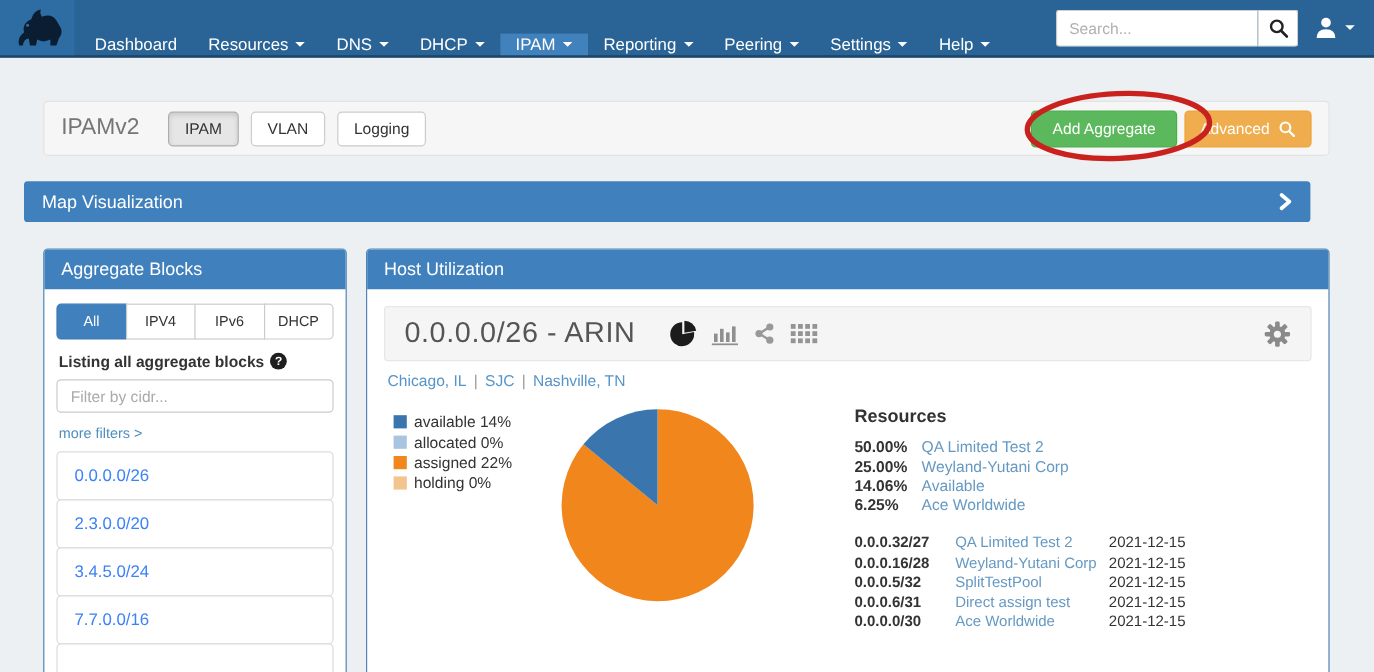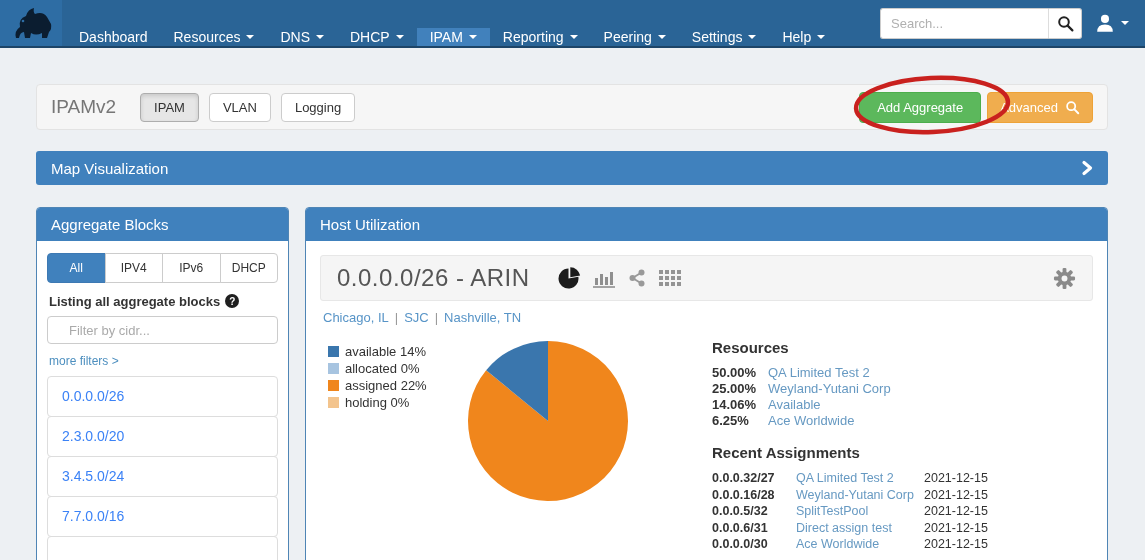--- a/index.html
+++ b/index.html
@@ -27,39 +27,39 @@
     border:1px solid #e3e3e3; border-radius:4px; display:flex; align-items:center; padding:0 14px; }
   .well-title { font-size:19px; color:#767676; margin-right:24px; }
   .btn { font-size:13px; padding:6px 13px; border-radius:4px; border:1px solid #ccc; background:#fff; color:#333; cursor:pointer; font-family:inherit; }
   .view-tabs { display:flex; gap:10px; }
   .btn.gray-active { background:#e6e6e6; border-color:#adadad; box-shadow:inset 0 2px 4px rgba(0,0,0,.13); }
   .well-right { margin-left:auto; display:flex; gap:6px; align-items:center; }
   .btn-green { background:#5cb85c; border-color:#4cae4c; color:#fff; padding:7px 17px; }
   .btn-orange { background:#f0ad4e; border-color:#eea236; color:#fff; display:flex; align-items:center; gap:7px; padding:7px 12px; }
   .annotation-ellipse { position:absolute; left:850px; top:72px; width:164px; height:66px; pointer-events:none; z-index:5; }
   
-  .map-bar { position:absolute; left:36px; top:151px; width:1072px; height:34px; background:#4081bd;
+  .map-bar { position:absolute; left:20px; top:151px; width:1072px; height:34px; background:#4081bd;
     border-radius:3px; color:#fff; display:flex; align-items:center; padding:0 15px; font-size:15px; cursor:pointer; }
   .map-chevron { margin-left:auto; display:flex; align-items:center; }
   
   .panel { position:absolute; background:#fff; border:1px solid #4f85b5; border-radius:4px; }
   .panel-header { background:#4081bd; color:#fff; font-size:15px; padding:8px 14px; border-radius:3px 3px 0 0; }
   .left-panel  { left:36px;  top:207px; width:253px; height:420px; }
   .right-panel { left:305px; top:207px; width:803px; height:420px; }
   .left-body { padding:12px 10px; }
   .seg-group { display:flex; width:100%; }
   .seg-btn { flex:1; font-size:12px; padding:7px 4px; text-align:center; background:#fff; border:1px solid #ccc;
     color:#333; margin-left:-1px; cursor:pointer; font-family:inherit; }
   .seg-btn:first-child { border-radius:4px 0 0 4px; margin-left:0; }
   .seg-btn:last-child { border-radius:0 4px 4px 0; }
   .seg-btn.active { background:#4081bd; color:#fff; border-color:#3d79b3; }
   .listing-label { font-size:13px; font-weight:bold; color:#333; margin:11px 2px 7px; display:flex; gap:5px; }
   .q-icon { width:14px; height:14px; border-radius:50%; background:#1f1f1f; color:#fff; font-size:10px; font-weight:bold;
     display:inline-flex; align-items:center; justify-content:center; flex:none; }
-  .filter-input { width:100%; height:28px; border:1px solid #ccc; border-radius:4px; padding:0 21px; font-size:13px; color:#555; outline:none; }
+  .filter-input { width:100%; height:28px; border:1px solid #ccc; border-radius:4px; padding:0 11px; font-size:13px; color:#555; outline:none; }
   .filter-input::placeholder { color:#aaa; }
   .more-filters { font-size:12px; color:#4d8fbf; margin:10px 2px 9px; display:inline-block; text-decoration:none; cursor:pointer; }
   .block-item { height:41px; line-height:39px; border:1px solid #ddd; margin-top:-1px; padding-left:14px;
     font-size:14px; color:#3b82f6; background:#fff; border-radius:4px; cursor:pointer; }
   
   .right-body { padding:14px; }
   .subheader { background:#f5f5f5; border:1px solid #e7e7e7; border-radius:3px; height:46px;
     display:flex; align-items:center; padding:0 16px; gap:12px; }
   .block-title { font-size:24px; color:#555; margin-right:16px; letter-spacing:.5px; }
   .icon-btn { display:flex; align-items:center; cursor:pointer; background:none; border:none; padding:0; }
@@ -305,21 +305,20 @@
             <div class="res-row">
               <span class="res-pct">14.06%</span>
               <a class="data-link">Available</a>
             </div>
             <div class="res-row">
               <span class="res-pct">6.25%</span>
               <a class="data-link">Ace Worldwide</a>
             </div>
           </div>
         <div class="recent-block">
-          <div class="side-heading">Recent Assignments</div>
           <div id="asg-rows">
               <div class="asg-row">
                 <span class="asg-cidr">0.0.0.32/27</span>
                 <a class="data-link asg-name">QA Limited Test 2</a>
                 <span class="asg-date">2021-12-15</span>
               </div>
               <div class="asg-row">
                 <span class="asg-cidr">0.0.0.16/28</span>
                 <a class="data-link asg-name">Weyland-Yutani Corp</a>
                 <span class="asg-date">2021-12-15</span>

